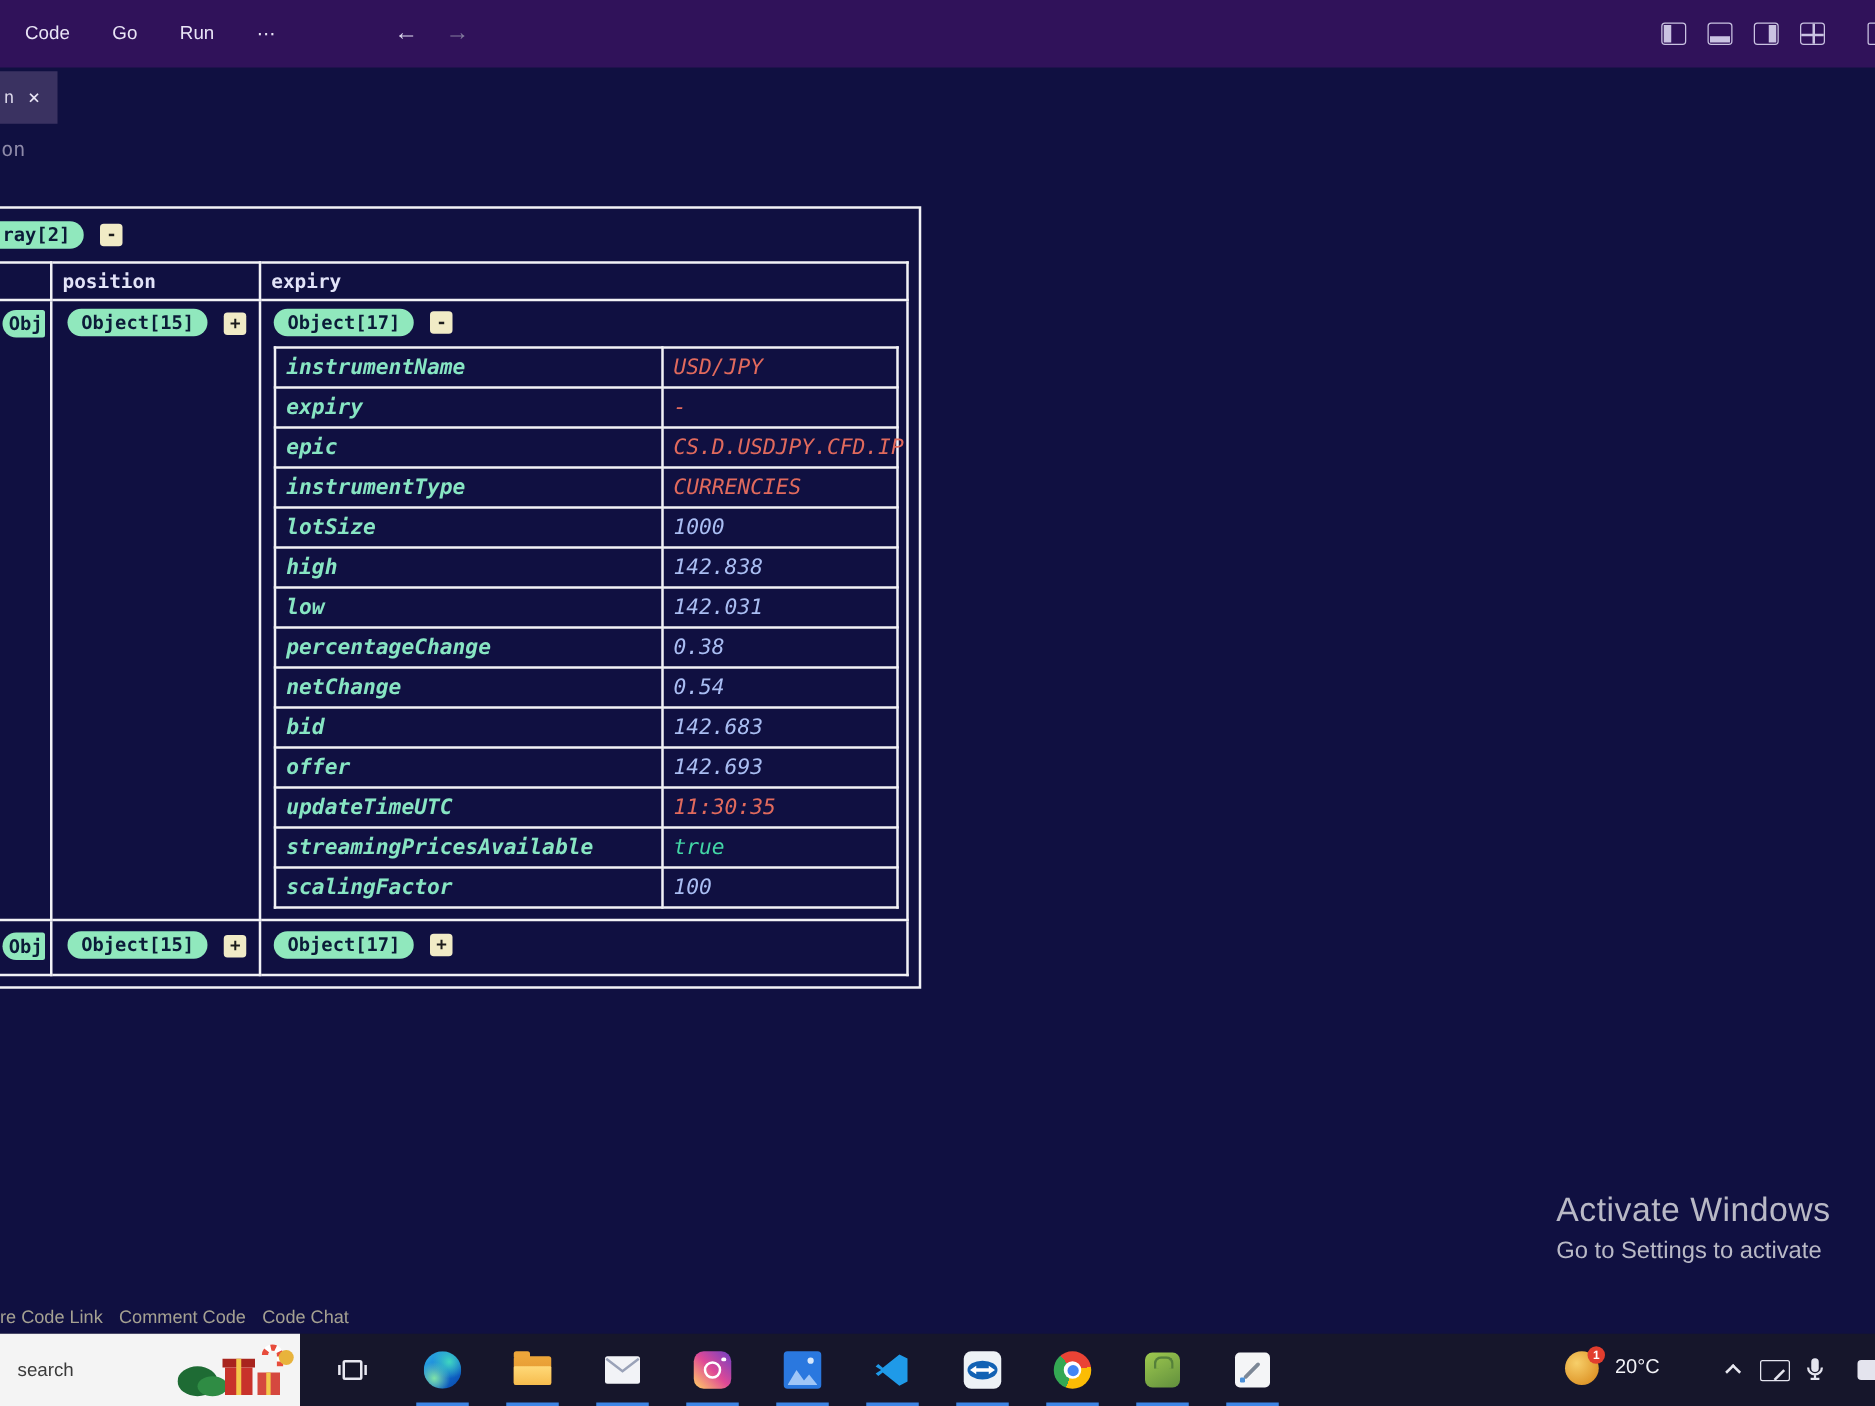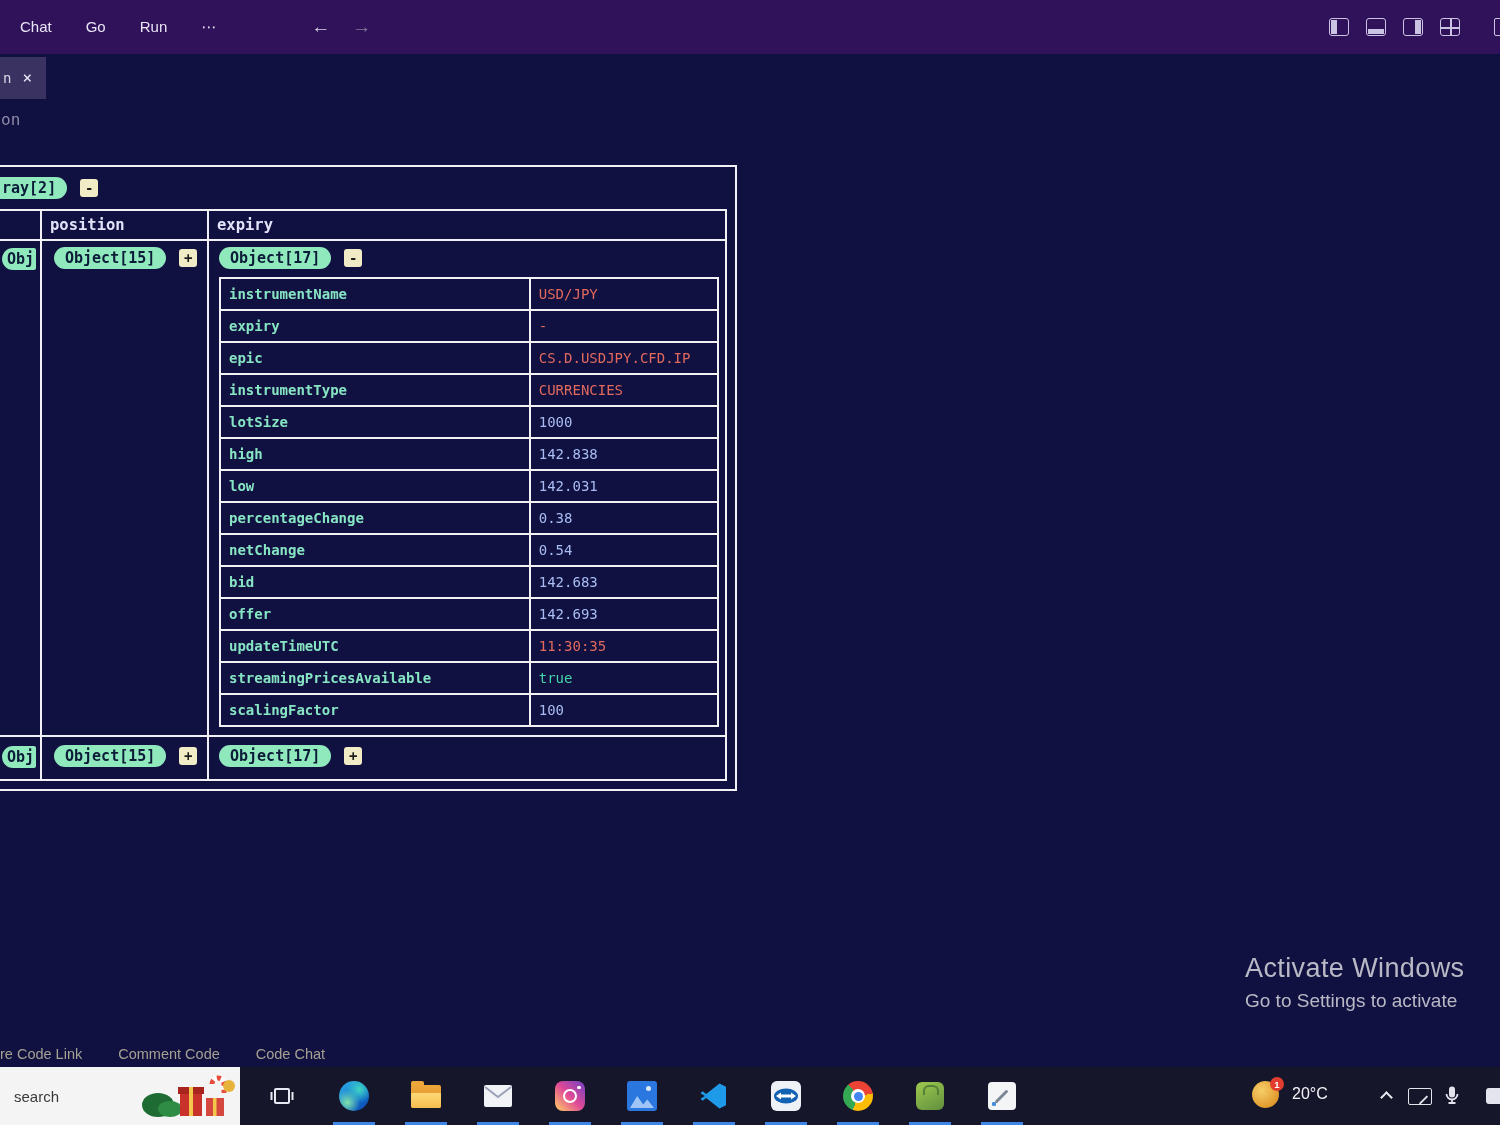--- a/index.html
+++ b/index.html
@@ -61,36 +61,36 @@
   .grid thead th { height:30px; text-align:left; padding:2px 0 2px 8px;
                    color:#e2e3f8; font-size:15.5px; font-weight:bold; }
   .el-cell  { vertical-align:top; padding:7px 0 0 30px; }
   .pos-cell { vertical-align:top; padding:6px 0 0 12px; white-space:nowrap; }
   .mkt-cell { vertical-align:top; padding:6px 10px 8px 10px; }
   .el-cell2  { vertical-align:top; padding:9px 0 11px 30px; }
   .pos-cell2 { vertical-align:top; padding:8px 0 10px 12px; white-space:nowrap; }
   .mkt-cell2 { vertical-align:top; padding:8px 10px 10px 10px; }
   .pill-row { display:flex; align-items:center; }
   table.market { margin-top:8px; width:500px; border-collapse:collapse; }
-  .market td { height:32px; font-size:14px; padding:0 0 0 8px; }
+  .market td { height:32px; font-size:17px; padding:0 0 0 8px;font-style:italic; }
   .market td.mkey { width:283px; color:#87e5c3; font-weight:bold; }
   .market td.mval { width:172px; }
   .v-string  { color:#e16a5d; }
   .v-number  { color:#a9bdf2; }
   .v-boolean { color:#43d6a6; }
 
   
   .watermark { position:absolute; left:1245px; top:953px; color:#b9b9c6;
                font-family:"Liberation Sans", sans-serif; }
   .watermark .l1 { font-size:27px; letter-spacing:.4px; }
   .watermark .l2 { font-size:19px; margin-top:6px; white-space:nowrap; }
 
   
   .statusbar { position:absolute; left:0; top:1040px; height:27px; display:flex;
-               align-items:center; gap:36px; color:#a5a192; font-size:14.5px;
+               align-items:center; gap:13px; color:#a5a192; font-size:14.5px;
                font-family:"Liberation Sans", sans-serif; }
 
   
   .taskbar { position:absolute; left:0; top:1067px; width:1500px; height:58px;
              background:#16162b; display:flex; align-items:stretch; }
   .tb-search { width:240px; background:#f4f4f4; position:relative; display:flex; align-items:center; }
   .tb-search-label { margin-left:14px; color:#3a3a3a; font-size:15px;
                      font-family:"Liberation Sans", sans-serif; }
   .tb-doodle { position:absolute; right:3px; top:7px; }
   .tb-icons { display:flex; align-items:center; margin-left:18px; gap:24px; }
@@ -150,21 +150,21 @@
   .tray-partial { position:absolute; left:1486px; top:21px; width:18px; height:16px;
     background:#e4e4ee; border-radius:3px; }
 </style>
 </head>
 <body>
 
 <div class="screen">
 
   <div class="titlebar">
     <div class="menus">
-      <span class="menu-item">Chat</span>
+      <span class="menu-item">Code</span>
       <span class="menu-item">Go</span>
       <span class="menu-item">Run</span>
       <span class="menu-item">⋯</span>
     </div>
     <div class="nav-arrows">
       <span class="arrow-back">←</span>
       <span class="arrow-fwd">→</span>
     </div>
     <div class="layout-controls">
       <div class="layout-icon">

